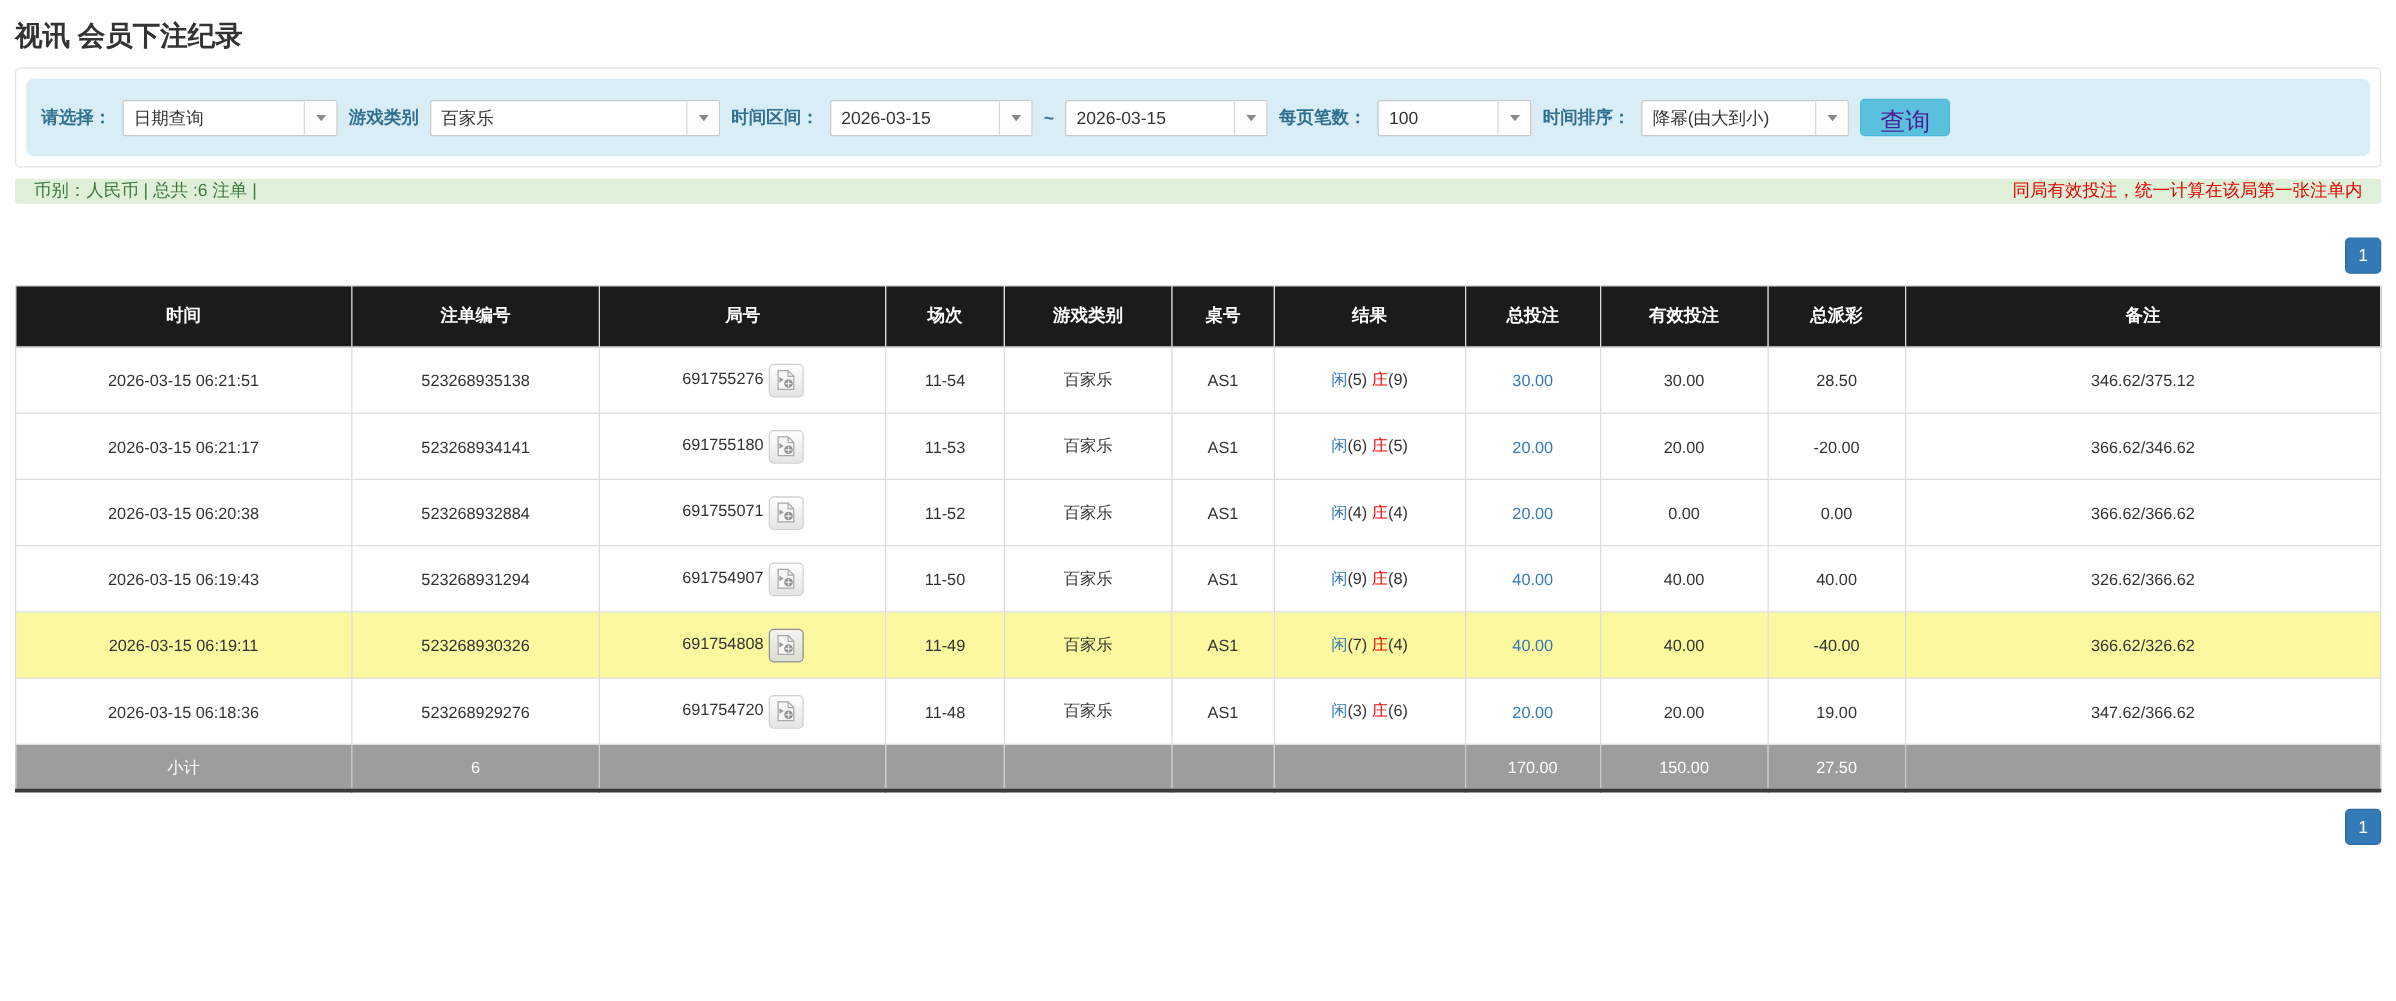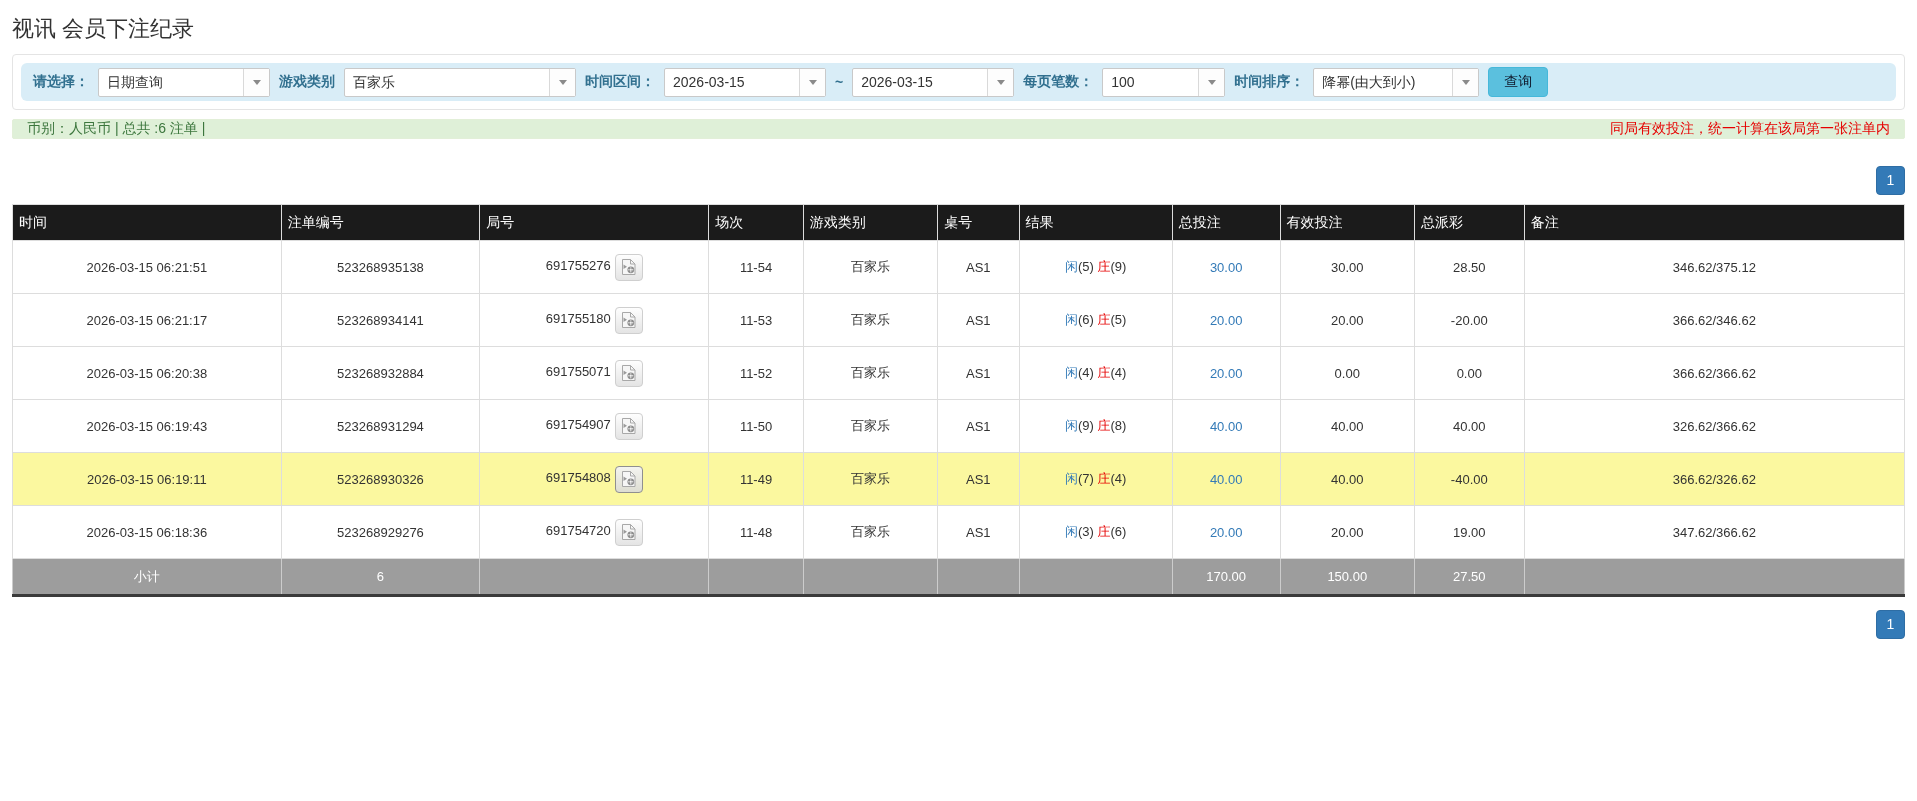--- a/index.html
+++ b/index.html
@@ -4,51 +4,51 @@
 <style>
   * { box-sizing: border-box; }
   html,body { margin:0; padding:0; background:#fff; }
   body {
     width:1917px; height:801px;
     font-family:"Liberation Sans","DejaVu Sans",sans-serif;
     color:#333;
   }
   .page { padding:6px 12px 0 12px; }
 
-  .page-title { font-size:22px; font-weight:400; color:#333; margin:8px 0 10px 0; }
+  .page-title { font-size:22px; font-weight:700; color:#333; margin:8px 0 10px 0; }
 
   
   .panel {
     border:1px solid #e4e4e4; border-radius:4px; background:#fff;
     padding:8px; margin-bottom:9px;
   }
   .filter-bar {
     background:var(--filter-bar-bg); border-radius:6px;
-    padding:4px 12px; display:flex; align-items:center; gap:9px;
+    padding:16px 12px; display:flex; align-items:center; gap:9px;
     white-space:nowrap;
   }
   .flabel { color:var(--filter-label); font-weight:bold; font-size:14px; }
   .combo {
     display:inline-flex; align-items:stretch; height:29px;
     background:#fff; border:1px solid #c9c9c9; border-radius:2px;
     cursor:pointer;
   }
   .combo-text { flex:1; font-size:14px; color:#333; padding:5px 8px; overflow:hidden; }
   .combo-arrow {
     width:26px; border-left:1px solid #d9d9d9; background:#fdfdfd;
     display:flex; align-items:center; justify-content:center;
   }
   .tri {
     width:0; height:0; display:block;
     border-left:4px solid transparent; border-right:4px solid transparent;
     border-top:5px solid #8a8a8a;
   }
   .btn-search {
-    background:var(--info-button); border:1px solid #46b8da; color:#0f172a;
-    font-size:14px; height:30px; padding:4px 15px; border-radius:4px; cursor:pointer;
+    background:var(--info-button); border:1px solid #46b8da; color:#4c1d95;
+    font-size:20px; height:30px; padding:4px 15px; border-radius:4px; cursor:pointer;
     font-family:inherit;
   }
 
   
   .notice {
     background:var(--notice-bg); border:1px solid #e2efd8; border-radius:2px;
     padding:0 14px; display:flex; justify-content:space-between; align-items:center;
     font-size:14px;
   }
   .notice-left { color:var(--notice-text); }
@@ -64,22 +64,22 @@
     text-align:center; border-radius:4px; font-size:14px; cursor:pointer;
     font-family:inherit; padding:0 6px;
   }
 
   
   table.bets {
     width:100%; border-collapse:collapse; table-layout:fixed;
     border-bottom:3px solid #3a3a3a;
   }
   table.bets th {
-    background:var(--header-bg); color:#fff; font-size:14px; font-weight:normal;
-    height:36px; padding:4px 6px; border:1px solid #ddd; text-align:left;
+    background:var(--header-bg); color:#fff; font-size:14px; font-weight:bold;
+    height:49px; padding:4px 6px; border:1px solid #ddd; text-align:center;
   }
   table.bets td {
     border:1px solid #ddd; height:53px; padding:4px 6px;
     font-size:13px; color:#333; text-align:center; vertical-align:middle;
     background:#fff;
   }
   tr.highlight td { background:var(--highlight-row); }
   .res-player { color:var(--player-blue); }
   .res-banker { color:var(--banker-red); }
   a.bet-link { color:var(--accent-blue); text-decoration:none; cursor:pointer; }

